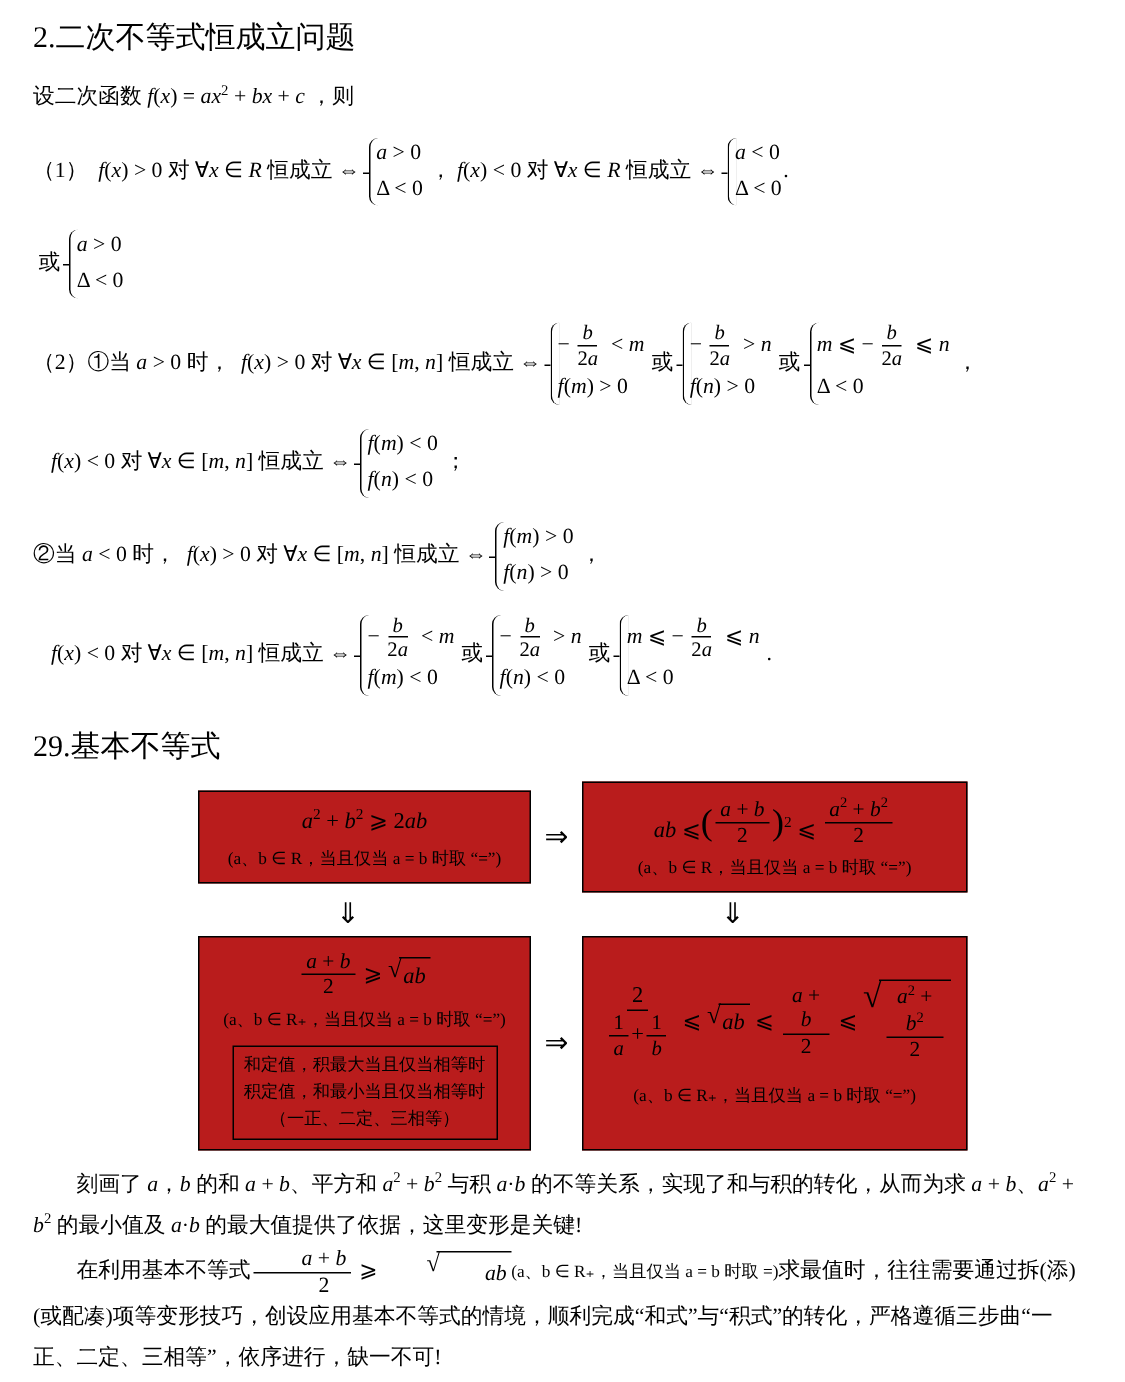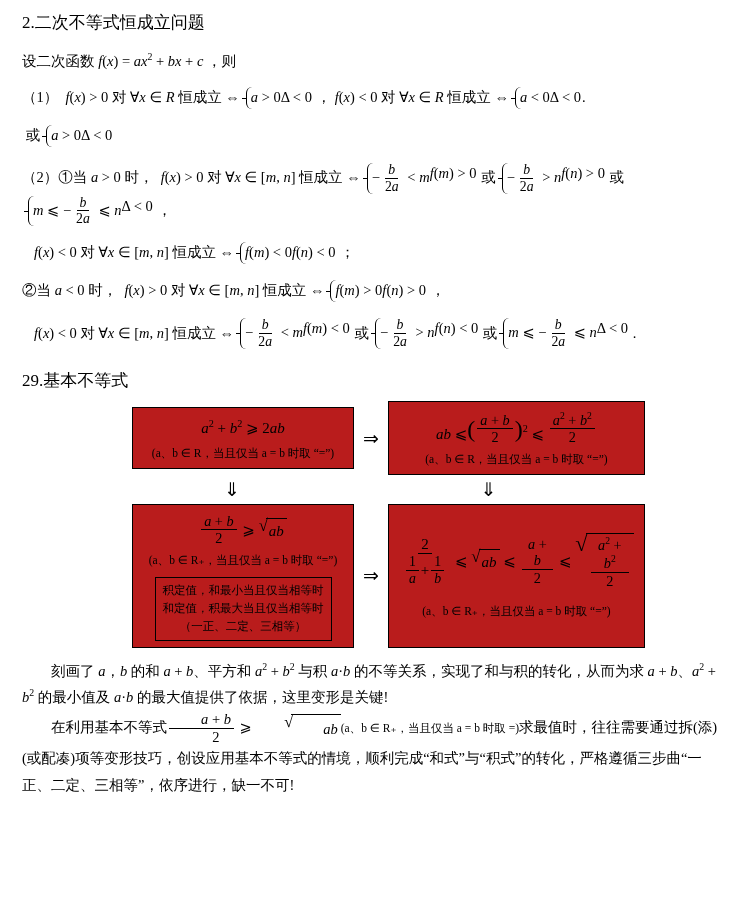--- a/index.html
+++ b/index.html
@@ -15,21 +15,21 @@
     font-size: 14px;
     line-height: 1.5;
   }
   .page {
     position: relative;
     width: 750px;
     box-sizing: border-box;
     padding: 8px 22px 10px 22px;
   }
   .sec-title {
-    font-size: 17px;
+    font-size: 20px;
     margin: 2px 0 14px 0;
   }
   .line {
     display: flex;
     align-items: center;
     flex-wrap: wrap;
     margin: 0 0 14px 0;
     font-size: 14.5px;
   }
   .line .seg { white-space: nowrap; }
@@ -74,20 +74,21 @@
   }
   .brace .bar::after {
     content: "";
     position: absolute;
     left: 0; top: 50%;
     width: 4px;
     border-top: 1.2px solid #000;
   }
   .brace .rows {
     display: flex;
+    flex-direction: column;
     justify-content: center;
   }
   .brace .rows > div { line-height: 1.65; white-space: nowrap; }
 
   
   .sqrt { display: inline-flex; align-items: flex-start; vertical-align: middle; }
   .sqrt .rad { font-size: 1.12em; line-height: 1; margin-right: -2px; }
   .sqrt .bd { border-top: 1px solid #000; padding: 1px 3px 0 3px; }
 
   
@@ -306,22 +307,22 @@
               <span class="den">2</span>
             </span>
           <span>&nbsp;⩾&nbsp;</span>
           <span class="sqrt">
               <span class="rad">√</span>
               <span class="bd"><i class="v">ab</i></span>
             </span>
         </div>
         <div class="dnote">(a、b ∈ R₊，当且仅当 a = b 时取 “=”)</div>
         <div class="inner-box">
+          <div>和定值，积最大当且仅当相等时</div>
           <div>积定值，和最小当且仅当相等时</div>
-          <div>和定值，积最大当且仅当相等时</div>
           <div>（一正、二定、三相等）</div>
         </div>
       </div>
 
       <div class="arrow-r" style="display:flex; align-items:center;">⇒</div>
 
       <div class="dcell boxB" style="display:flex; flex-direction:column; justify-content:center;">
         <div style="font-size:15px; display:flex; align-items:center; justify-content:center;">
           <span class="frac" style="font-size:1em;">
             <span class="num">2</span>

